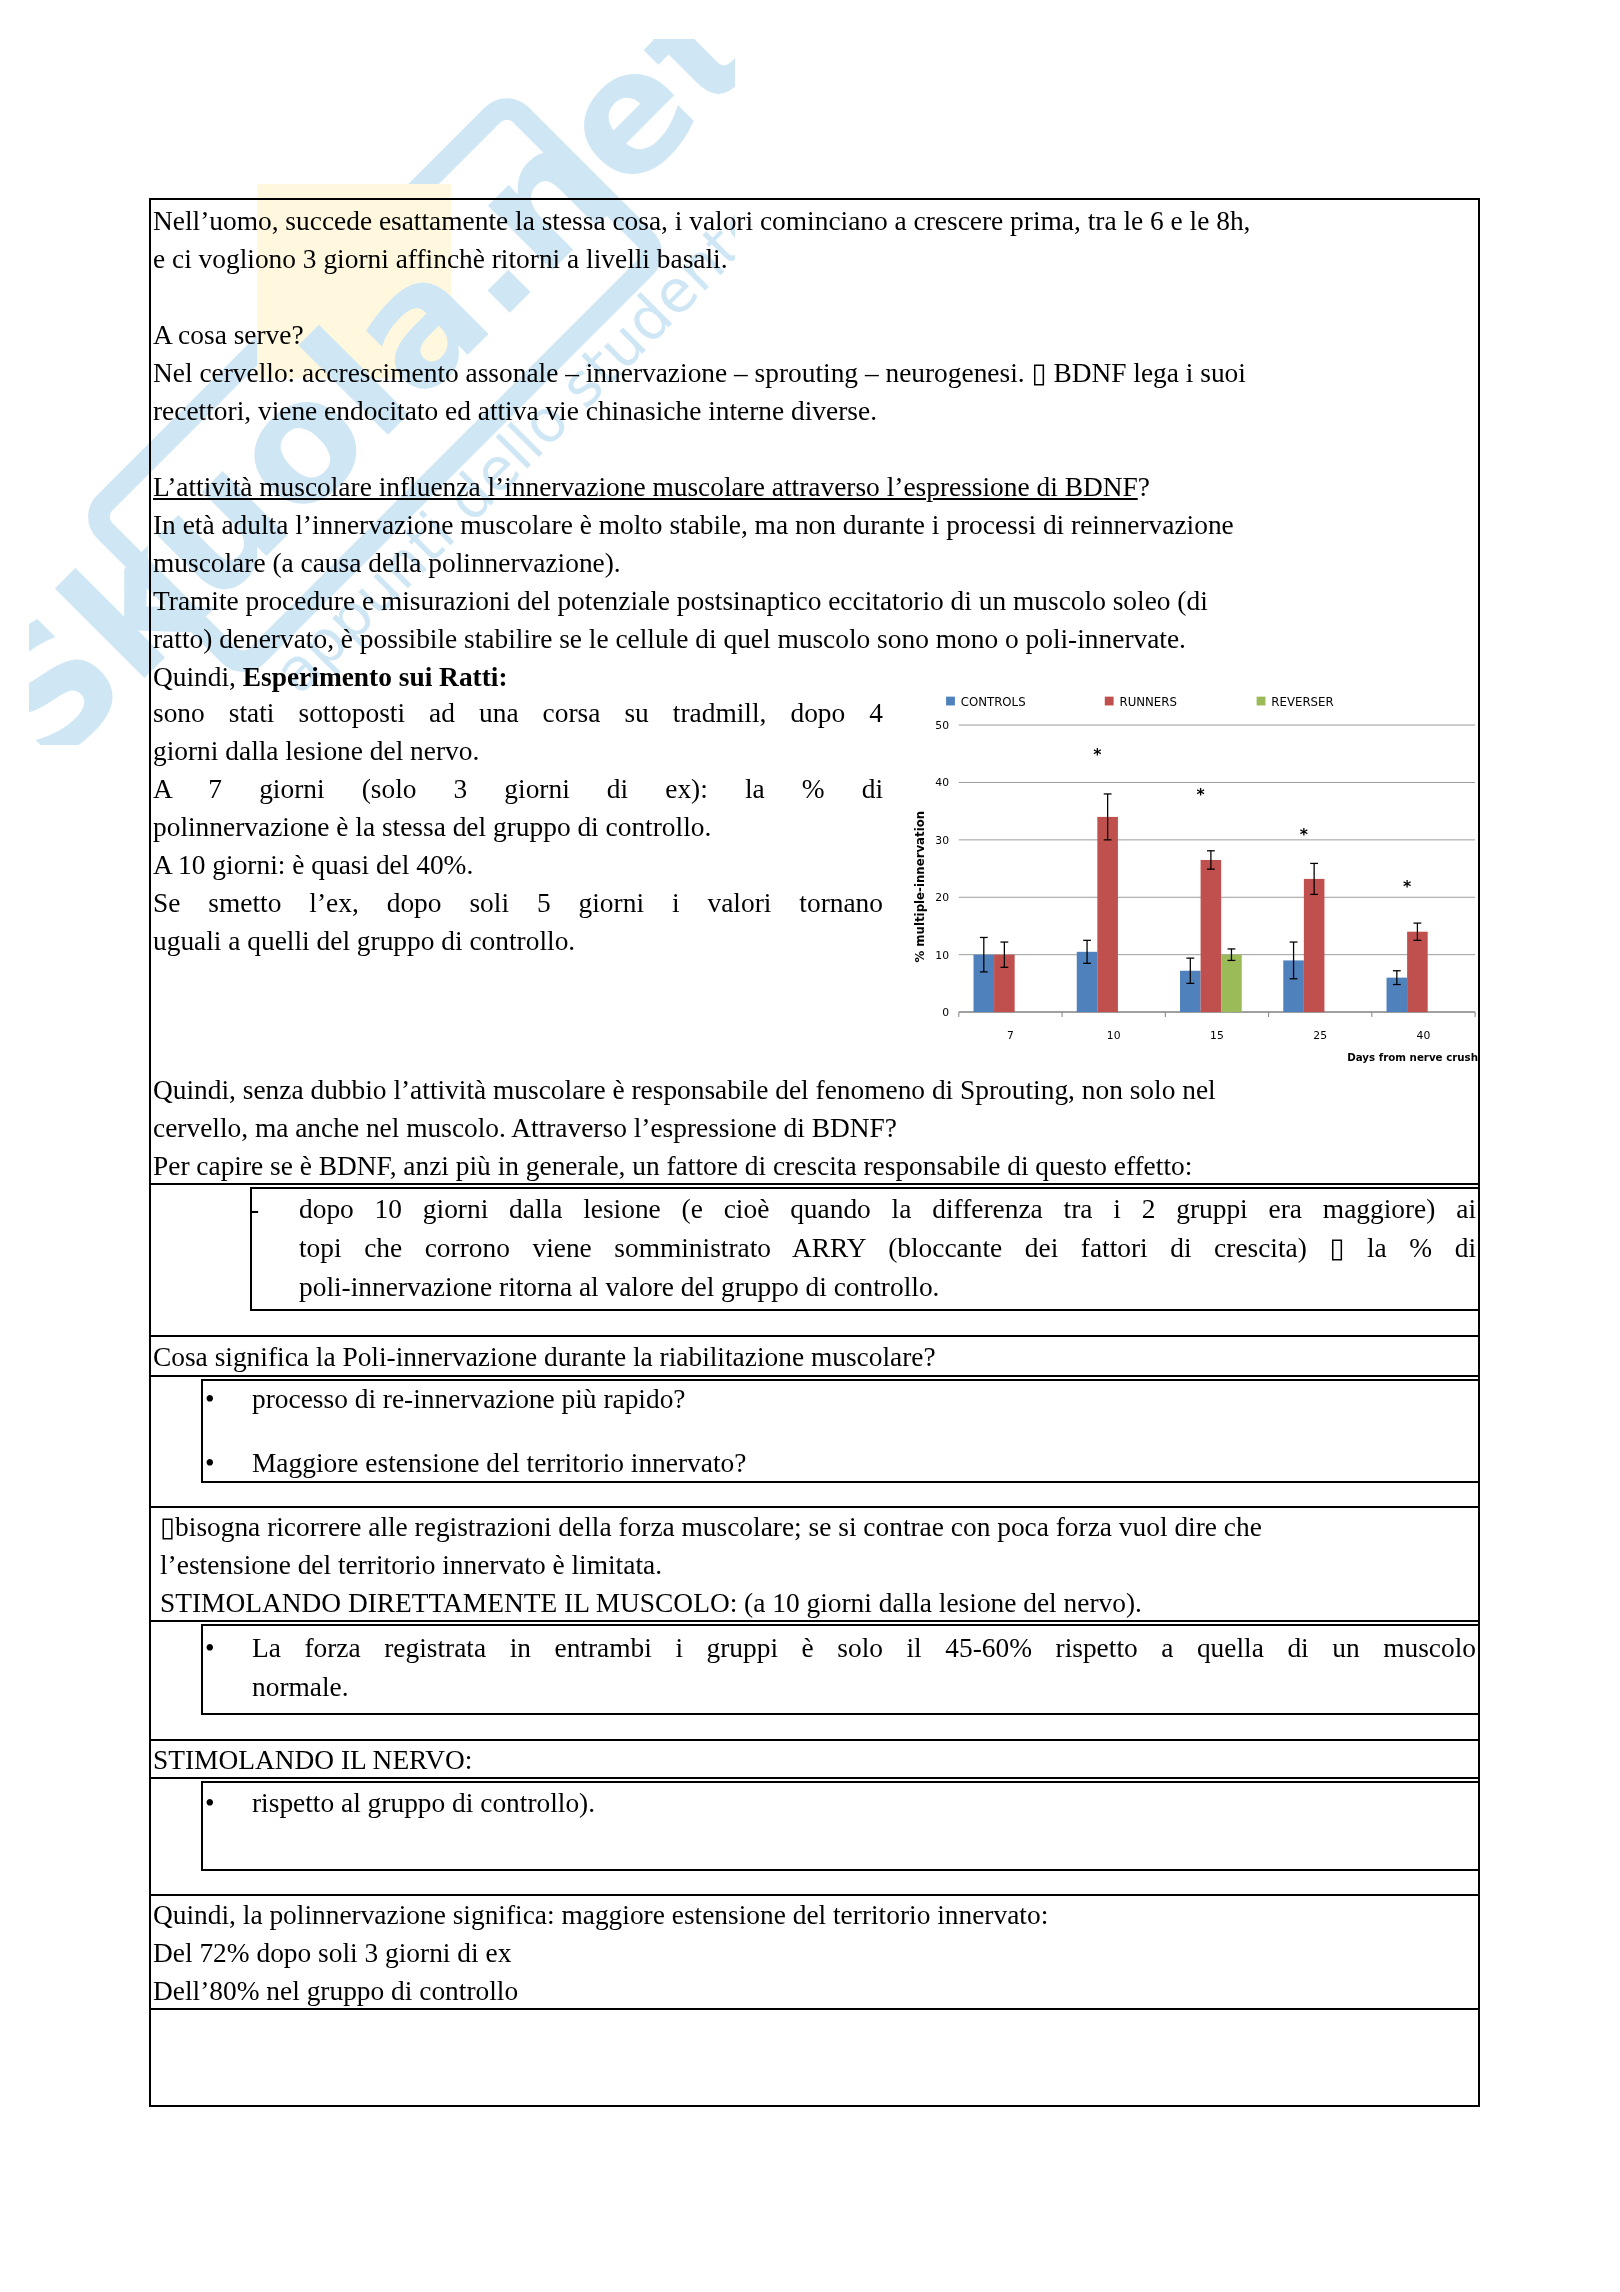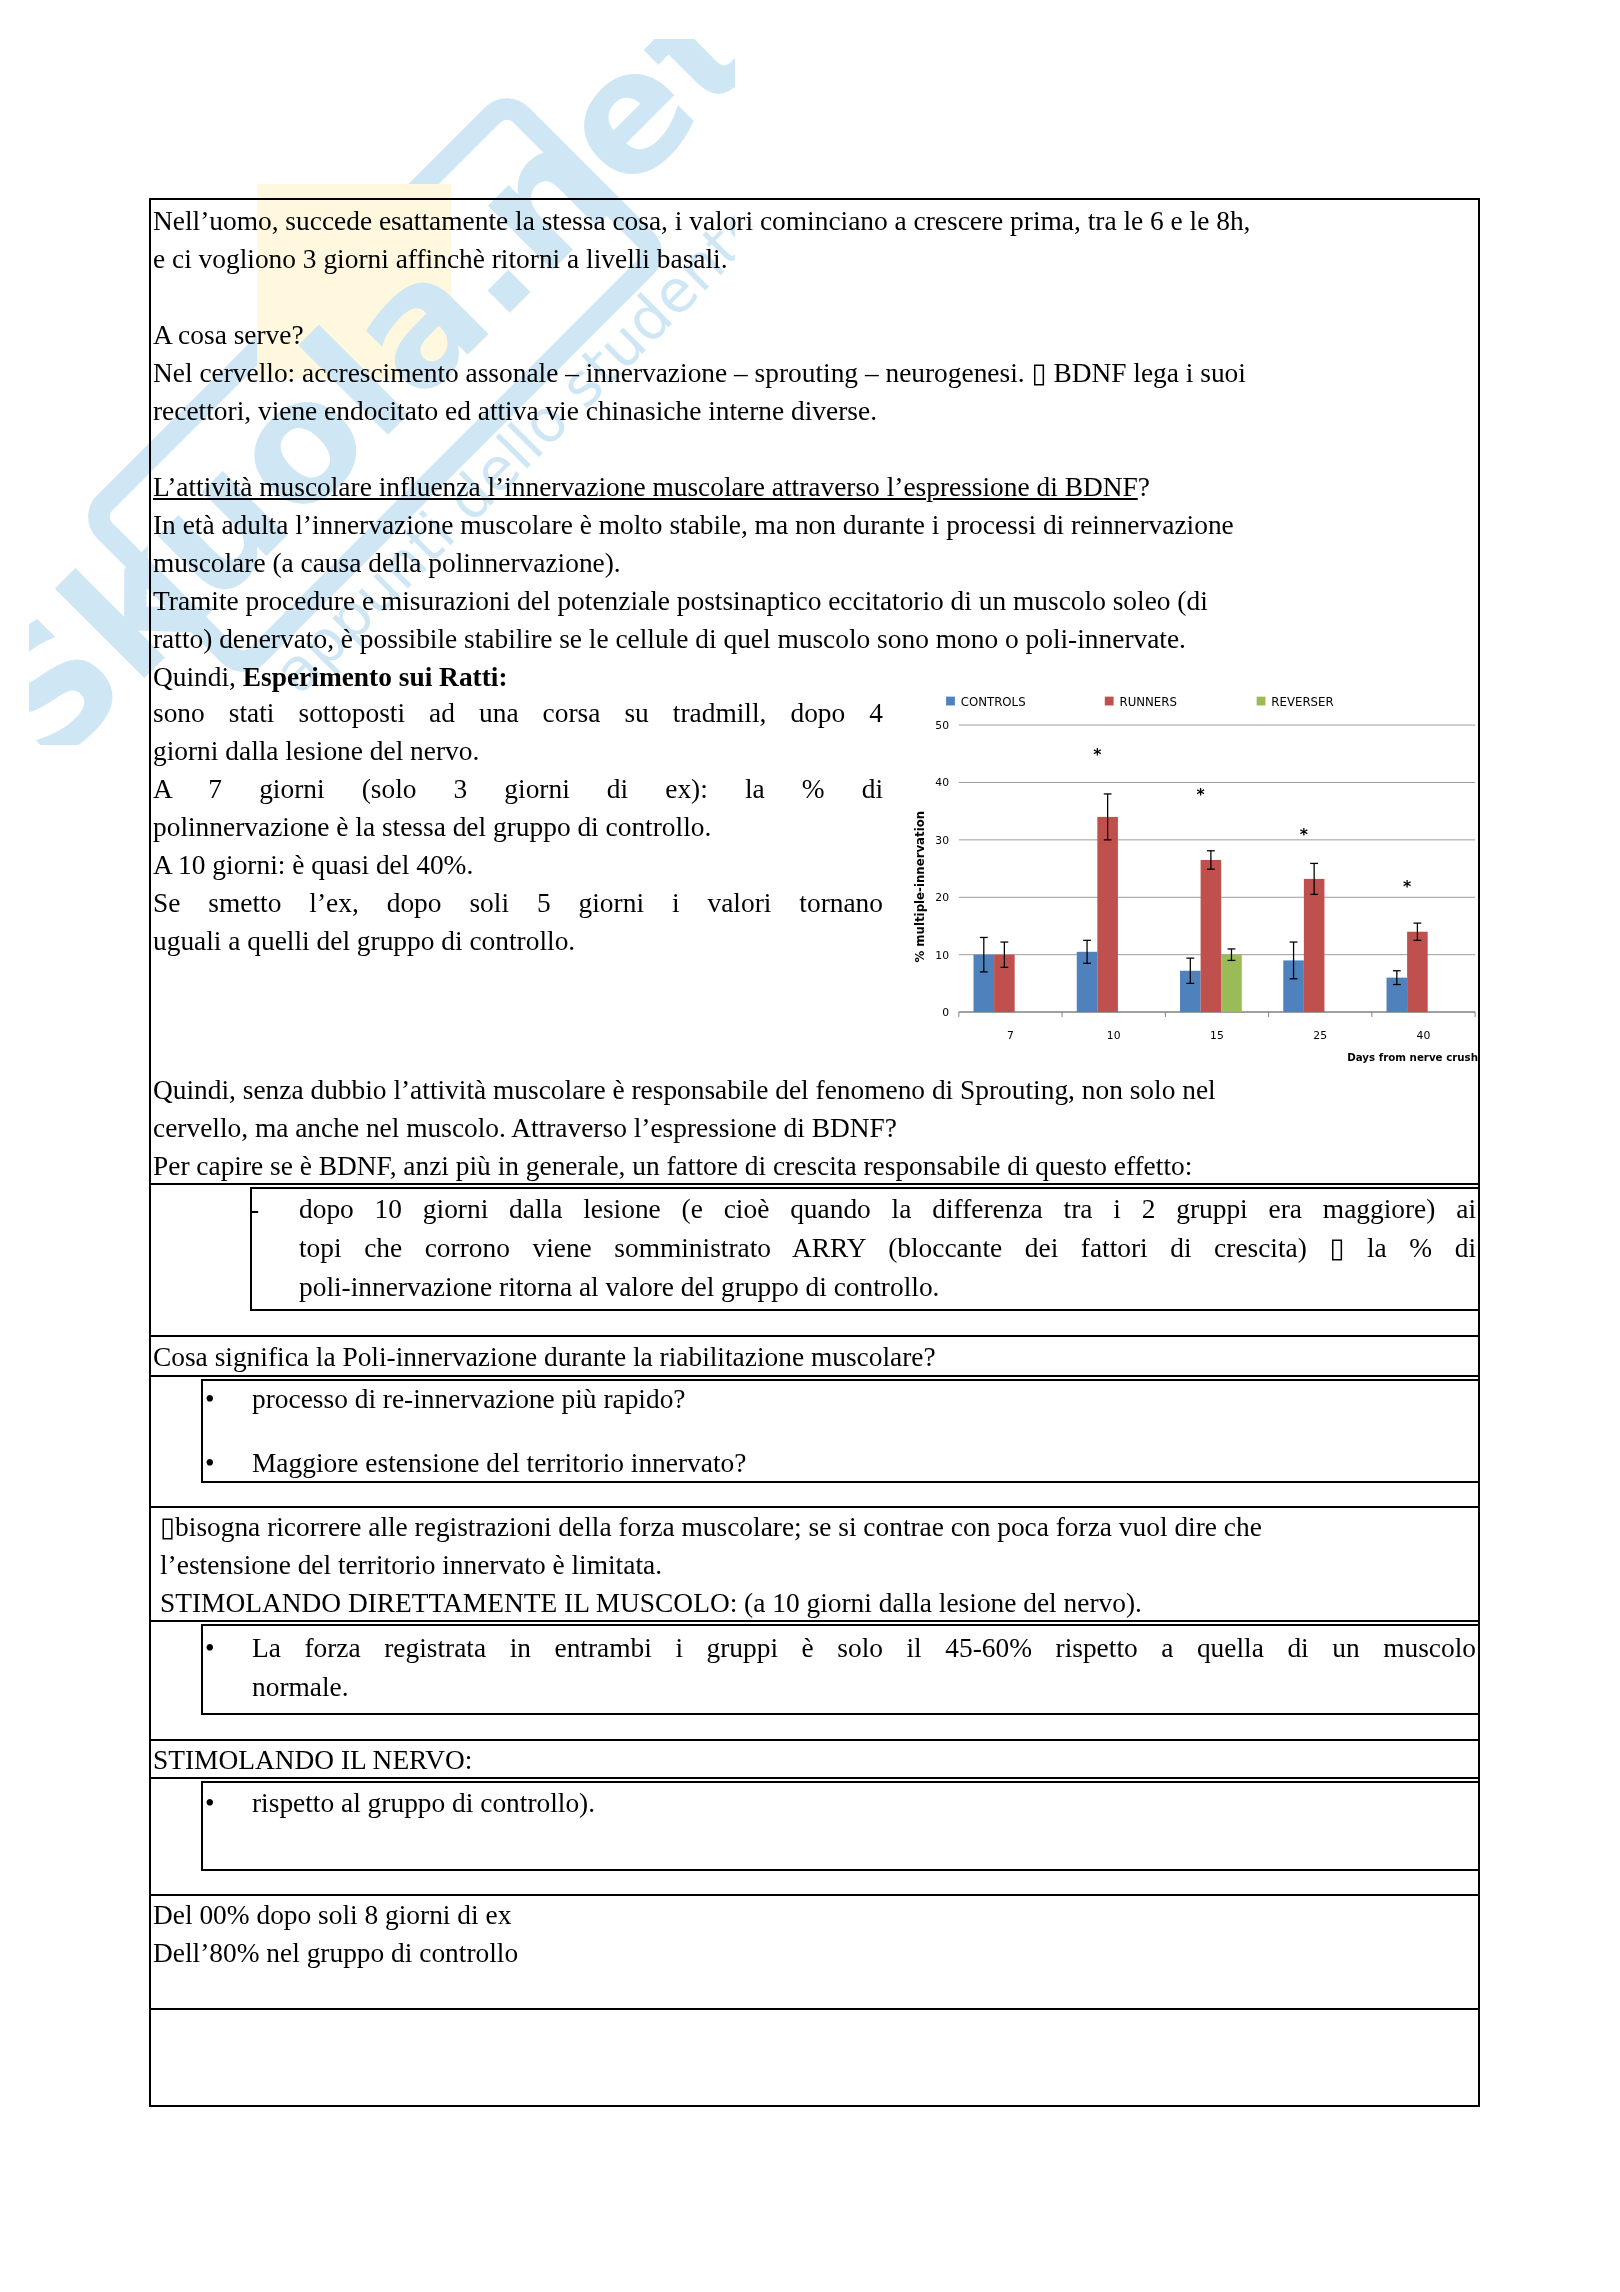--- a/index.html
+++ b/index.html
@@ -238,17 +238,18 @@
 <div class="bullet-row" style="left:201px; top:1784px; width:1275px;">
   <span class="mark" style="left:3.9px;">•</span>
   <div class="body">
     <div>rispetto al gruppo di controllo).</div>
   </div>
 </div>
 <div class="hline" style="left:201px; top:1869px; width:1279px;"></div>
 
 <div class="hline" style="left:149px; top:1894px; width:1331px;"></div>
 <div class="txt" style="top:1896px;">
-  <p>Del 00% dopo soli 8 giorni di ex</p>
+  <p>Quindi, la polinnervazione significa: maggiore estensione del territorio innervato:</p>
+  <p>Del 72% dopo soli 3 giorni di ex</p>
   <p>Dell’80% nel gruppo di controllo</p>
 </div>
 <div class="hline" style="left:149px; top:2008px; width:1331px;"></div>
 
 
 </body></html>

